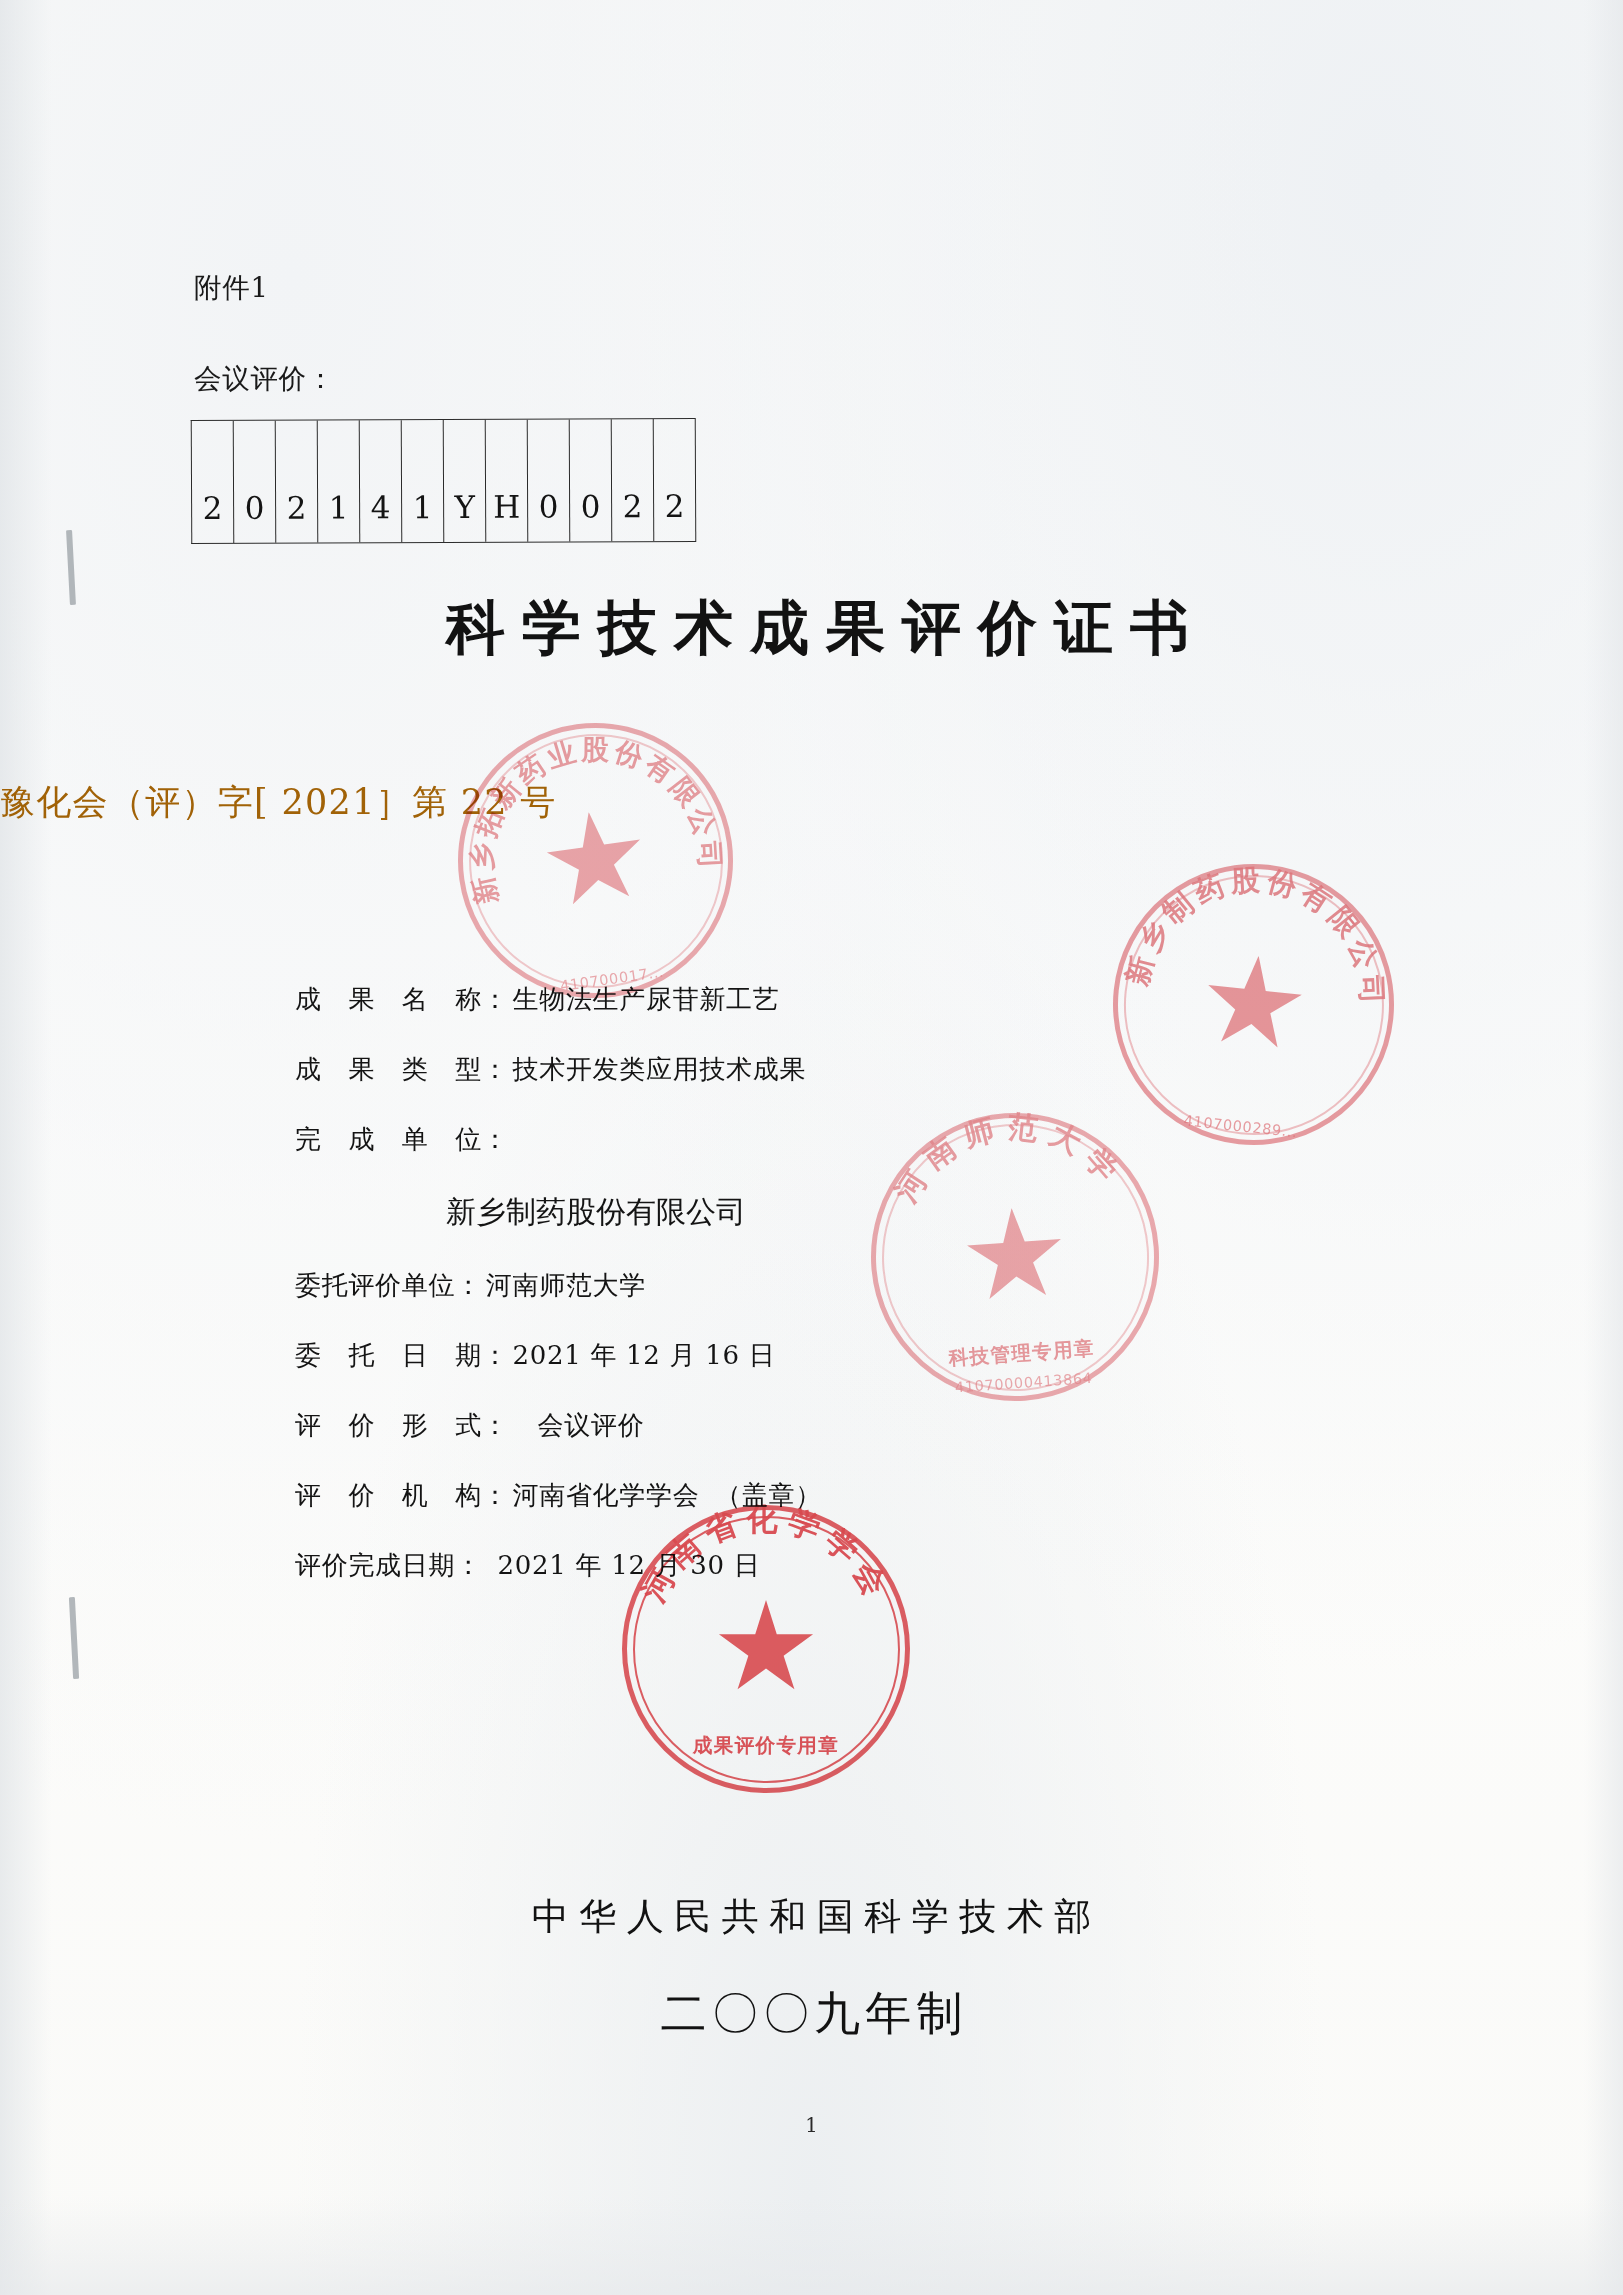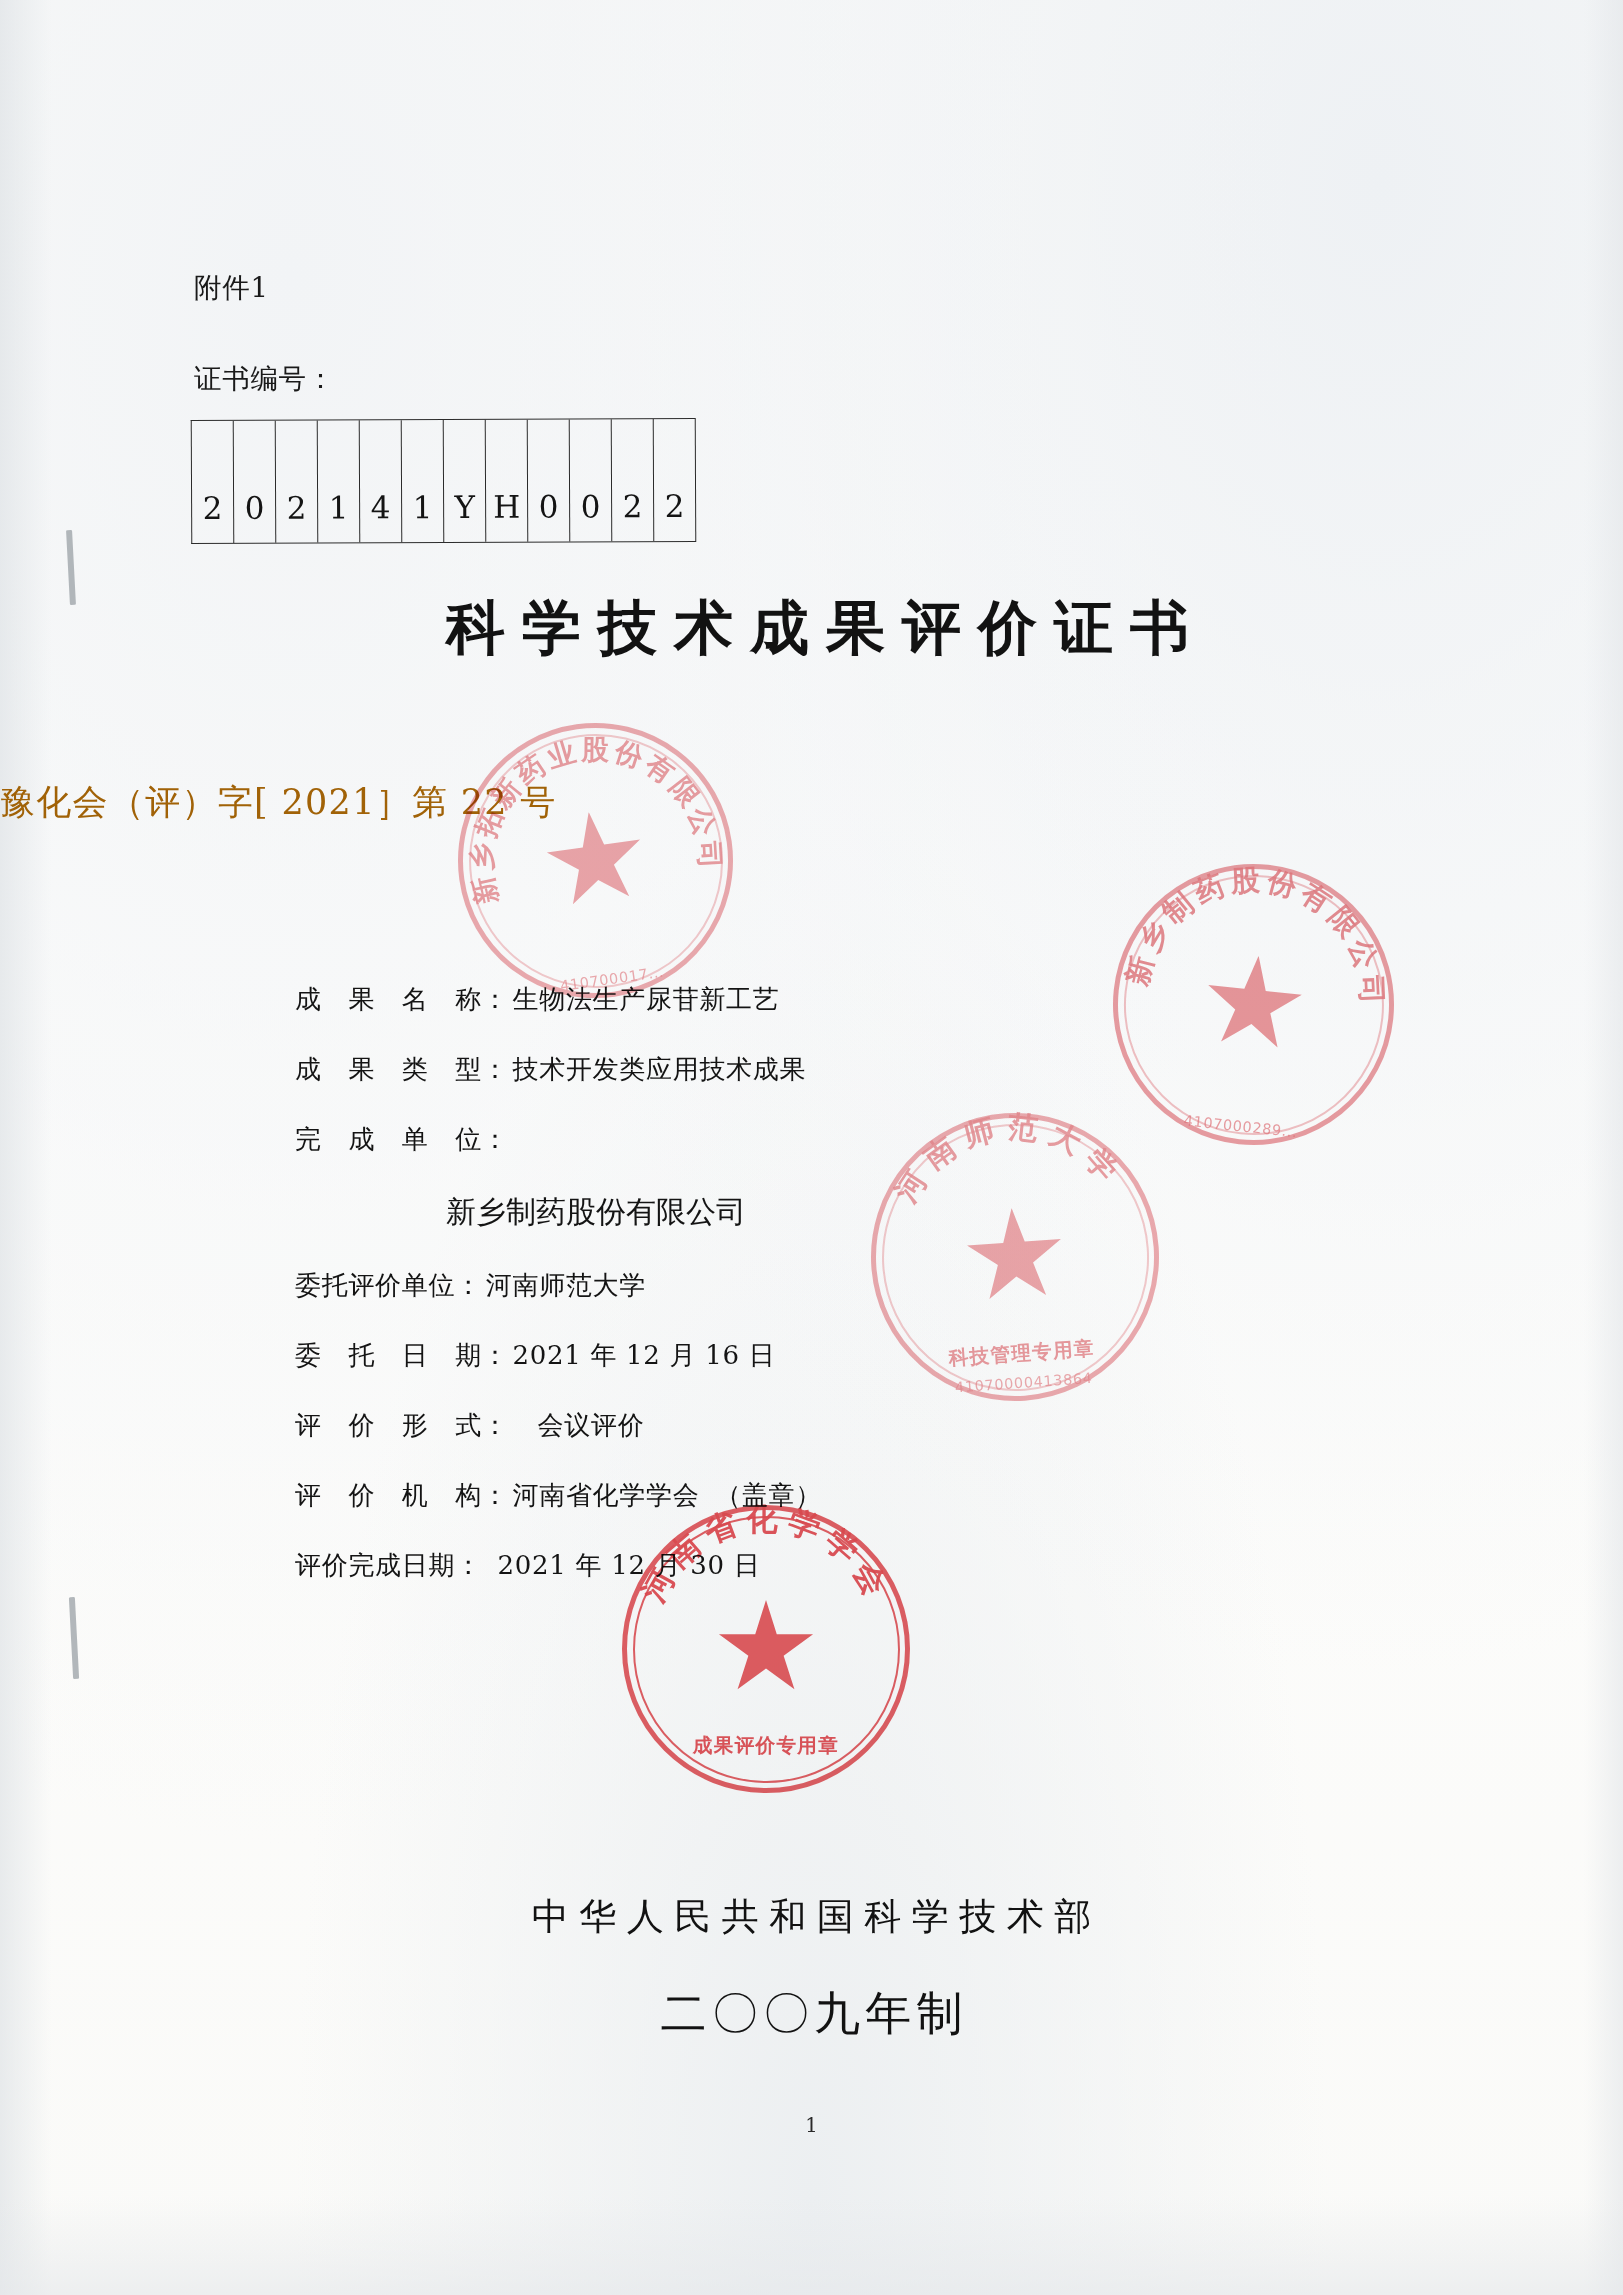--- a/index.html
+++ b/index.html
@@ -307,21 +307,21 @@
   <div class="page-edge-right"></div>
   <div class="page-edge-bottom"></div>
   <div class="staple s1"></div>
   <div class="staple s2"></div>
 </div>
 
 <div class="content">
 
   <div class="attachment-label">附件1</div>
 
-  <div class="cert-no-label">证书编号：</div>
+  <div class="cert-no-label">会议评价：</div>
 
   <div class="cert-boxes">
     <div class="cert-box">2</div>
     <div class="cert-box">0</div>
     <div class="cert-box">2</div>
     <div class="cert-box">1</div>
     <div class="cert-box">4</div>
     <div class="cert-box">1</div>
     <div class="cert-box">Y</div>
     <div class="cert-box">H</div>

